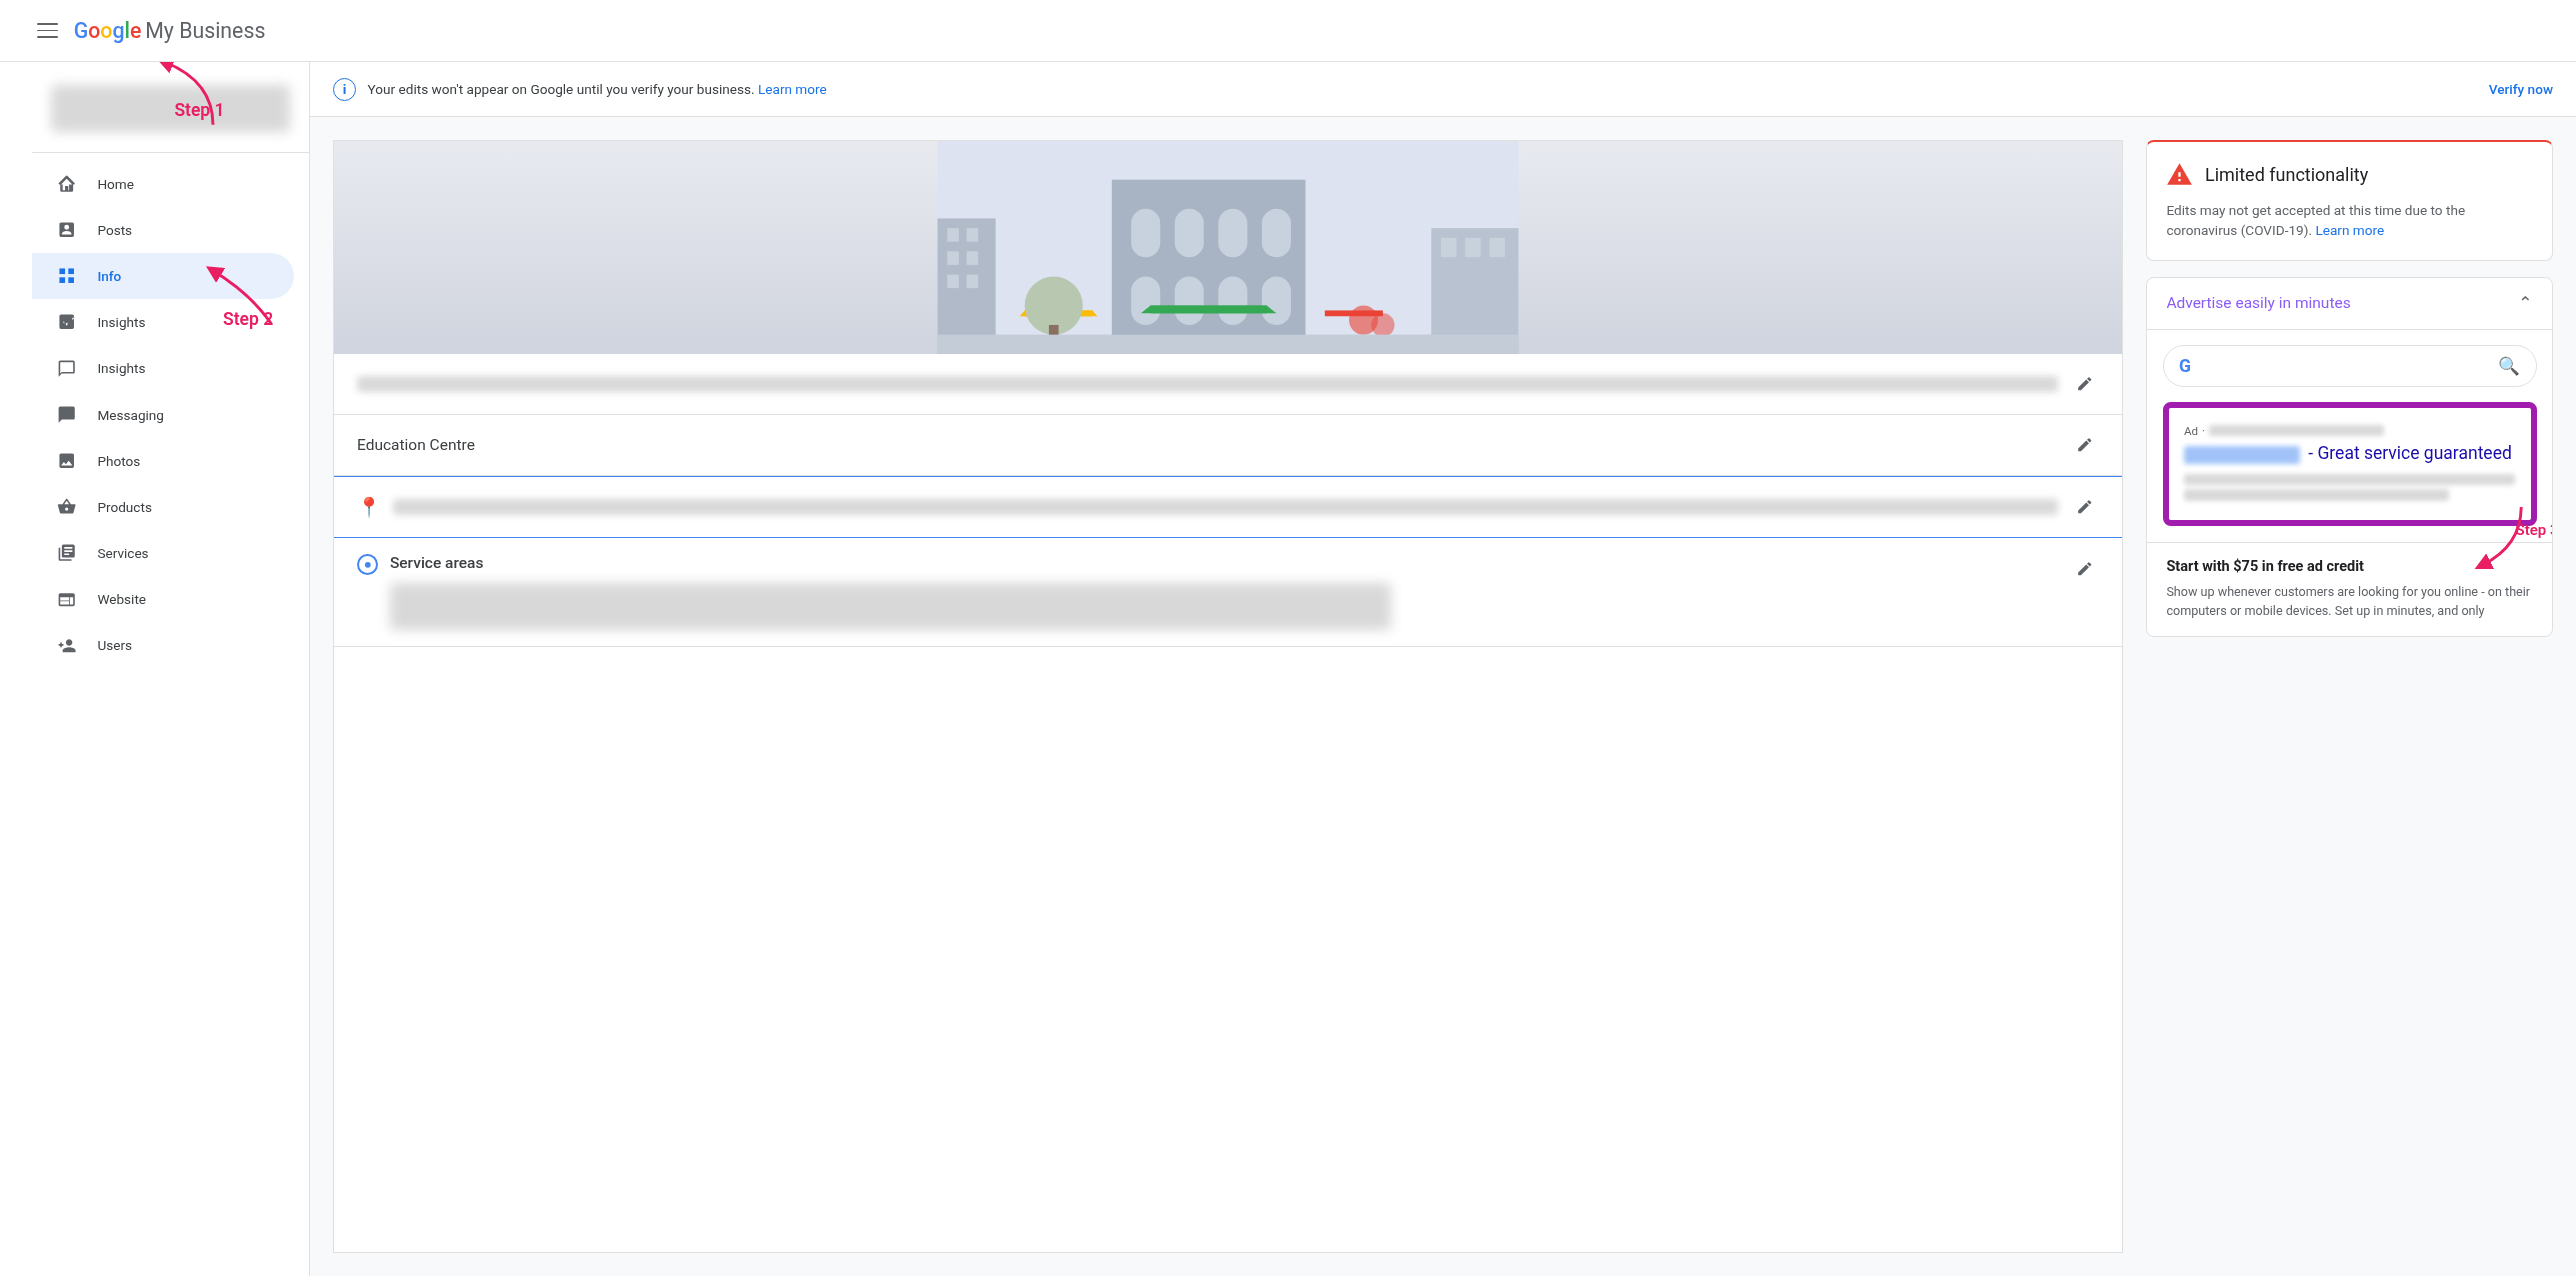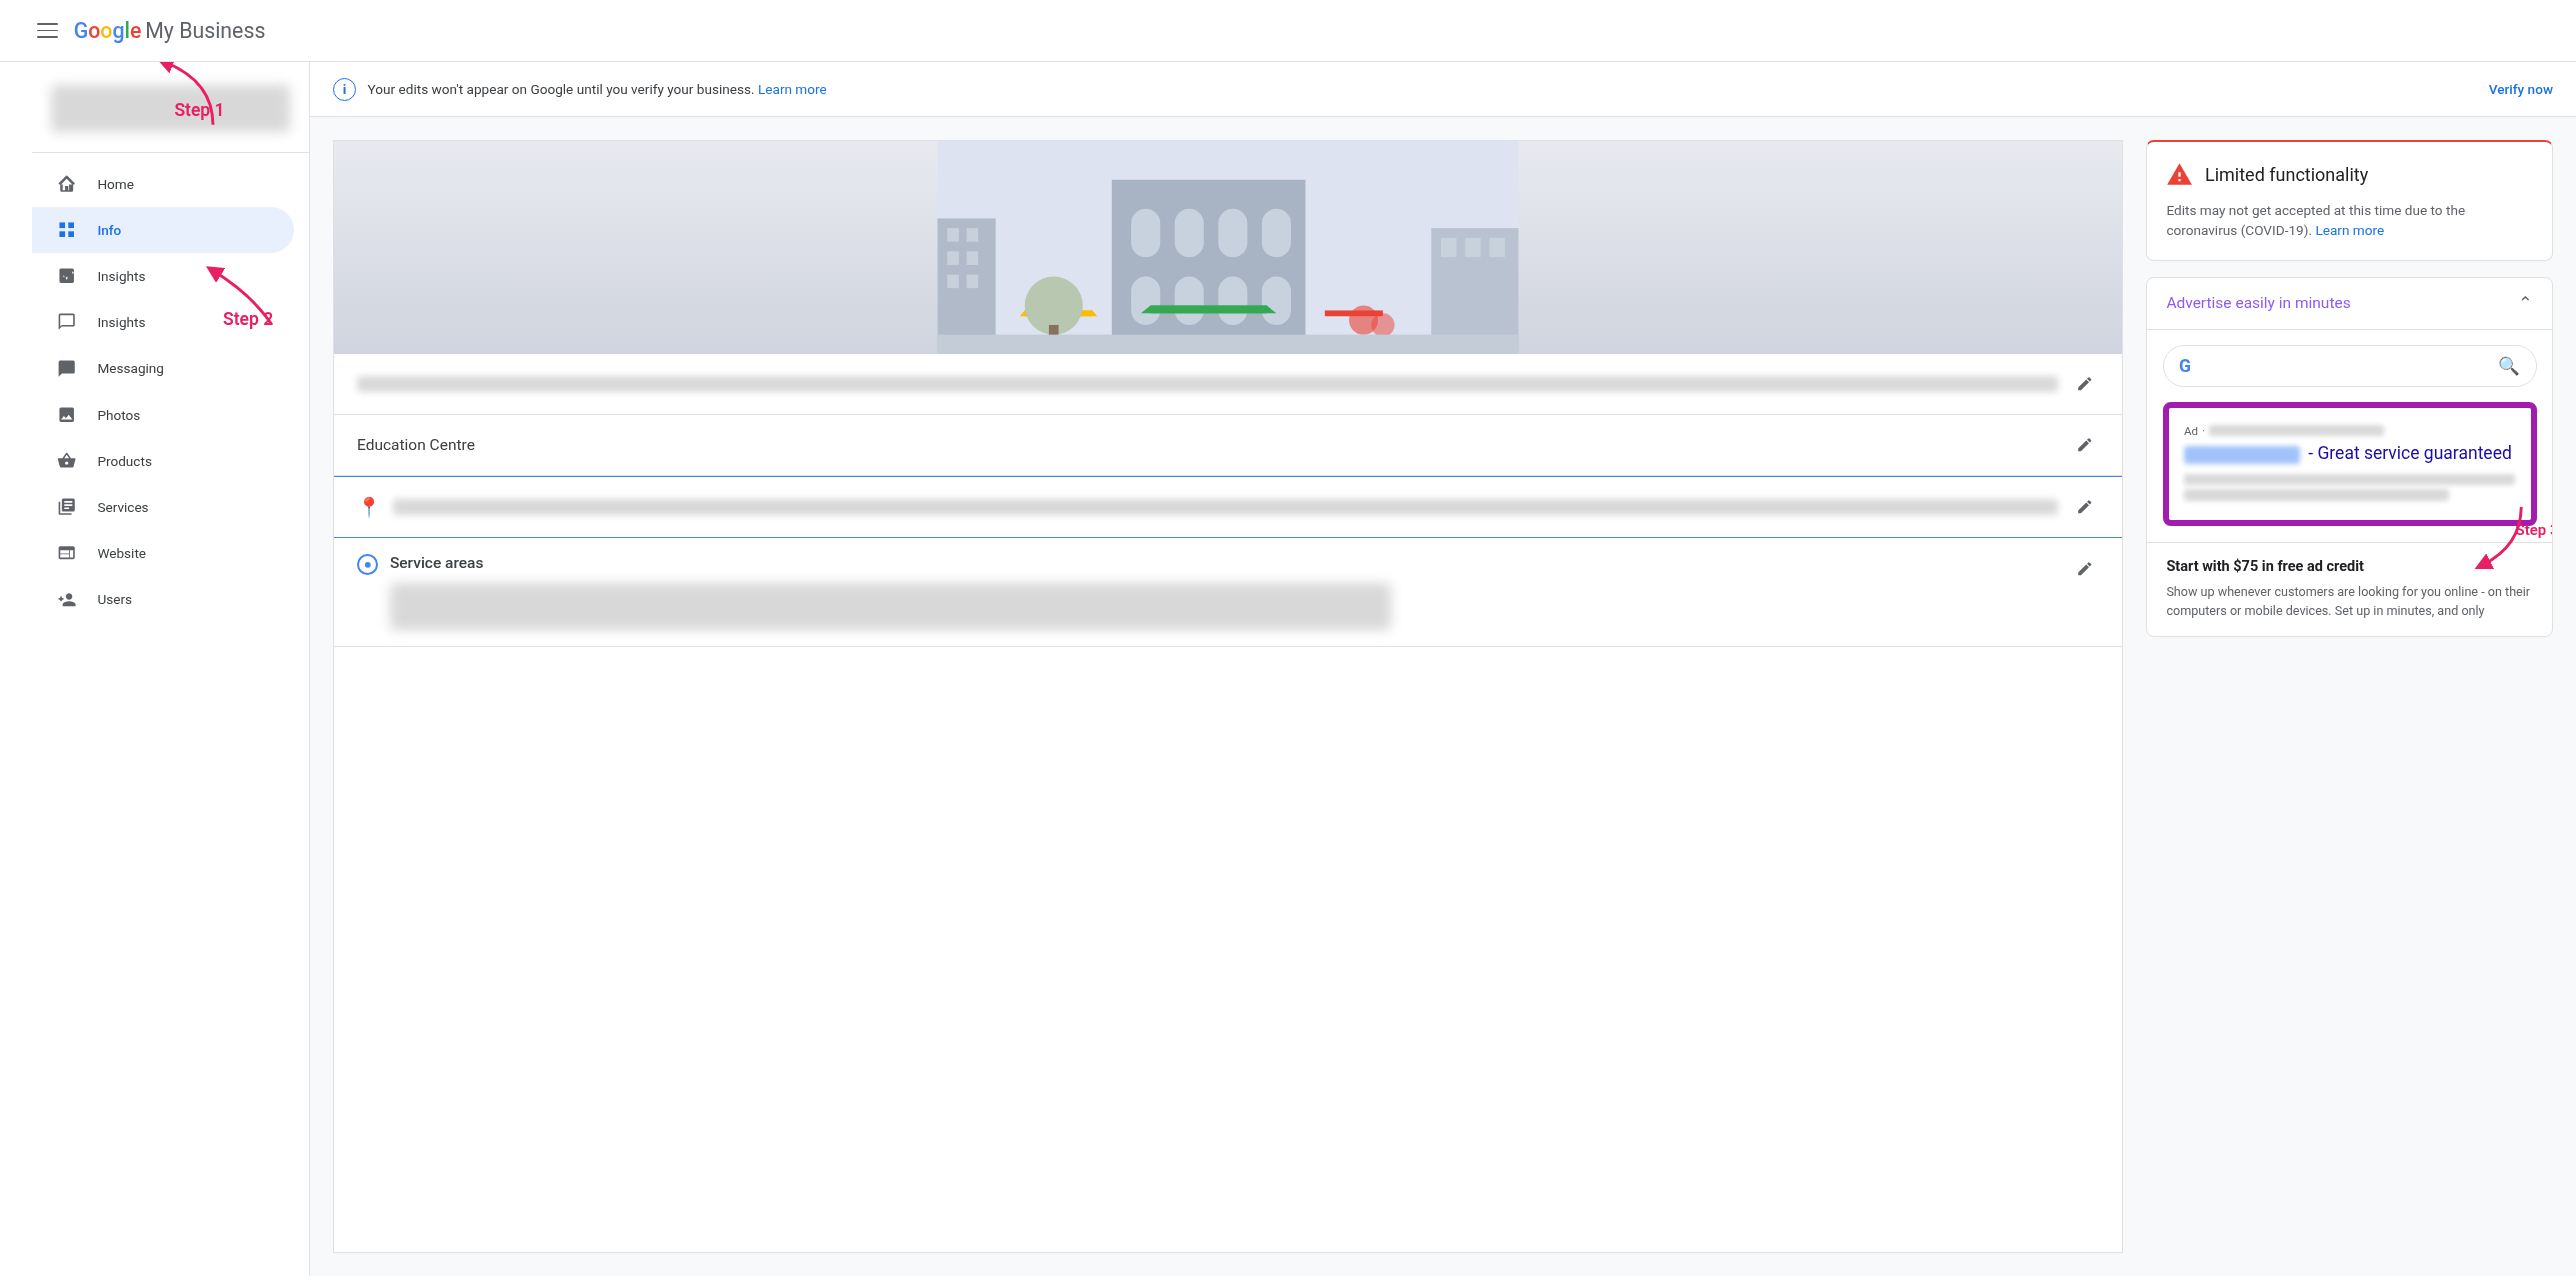--- a/index.html
+++ b/index.html
@@ -452,20 +452,28 @@
 
       <div class="sidebar-item">
         <span class="icon">
           <svg width="19.4" height="19.4" viewBox="0 0 24 24" fill="#5f6368">
               <path d="M3 13h1v7c0 1.1.9 2 2 2h12c1.1 0 2-.9 2-2v-7h1a1 1 0 0 0 .71-1.71l-9-9a1 1 0 0 0-1.42 0l-9 9A1 1 0 0 0 3 13zm7 7v-5h4v5h-4zm-3 0v-6a1 1 0 0 1 1-1h6a1 1 0 0 1 1 1v6H7zm-2-7l7-7 7 7H5z"></path>
             </svg>
         </span>
         <span>Home</span>
       </div>
 
+      <div class="sidebar-item">
+        <span class="icon">
+          <svg width="19.4" height="19.4" viewBox="0 0 24 24" fill="#5f6368">
+              <path d="M19 3H5c-1.1 0-2 .9-2 2v14a2 2 0 0 0 2 2h14a2 2 0 0 0 2-2V5a2 2 0 0 0-2-2zm-7 3a3 3 0 1 1 0 6 3 3 0 0 1 0-6zm6 12H6v-.75C6 15 9 13.5 12 13.5s6 1.5 6 3.75V18z"></path>
+            </svg>
+        </span>
+        <span>Posts</span>
+      </div>
 
       <div class="sidebar-item active">
         <span class="icon">
           <svg width="19.4" height="19.4" viewBox="0 0 24 24" fill="#1a73e8">
               <rect x="3" y="3" width="7" height="7"></rect>
               <rect x="14" y="3" width="7" height="7"></rect>
               <rect x="14" y="14" width="7" height="7"></rect>
               <rect x="3" y="14" width="7" height="7"></rect>
             </svg>
         </span>

